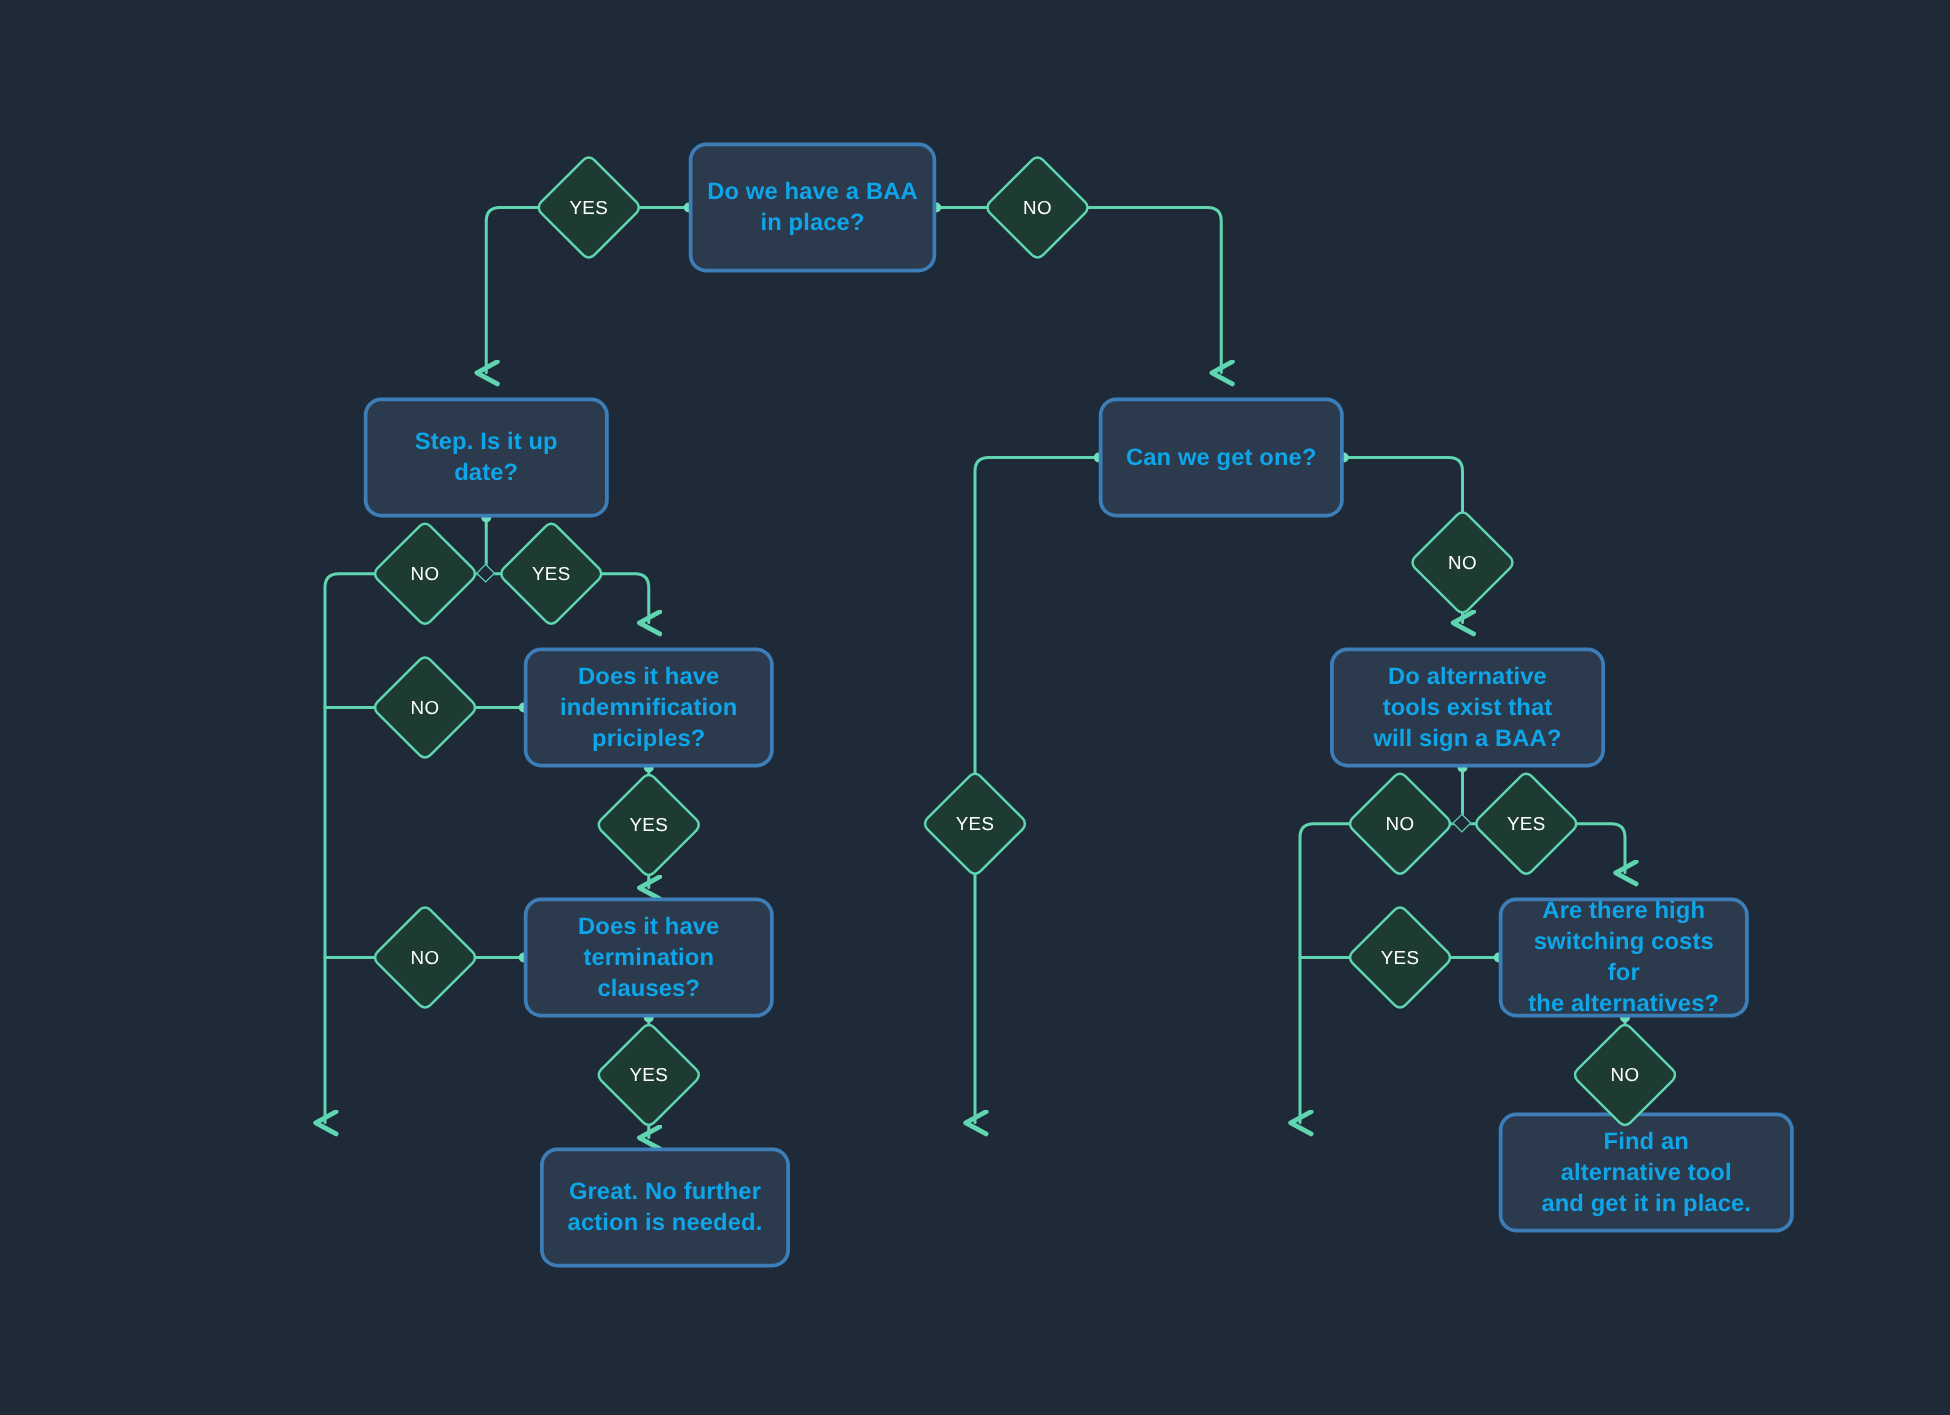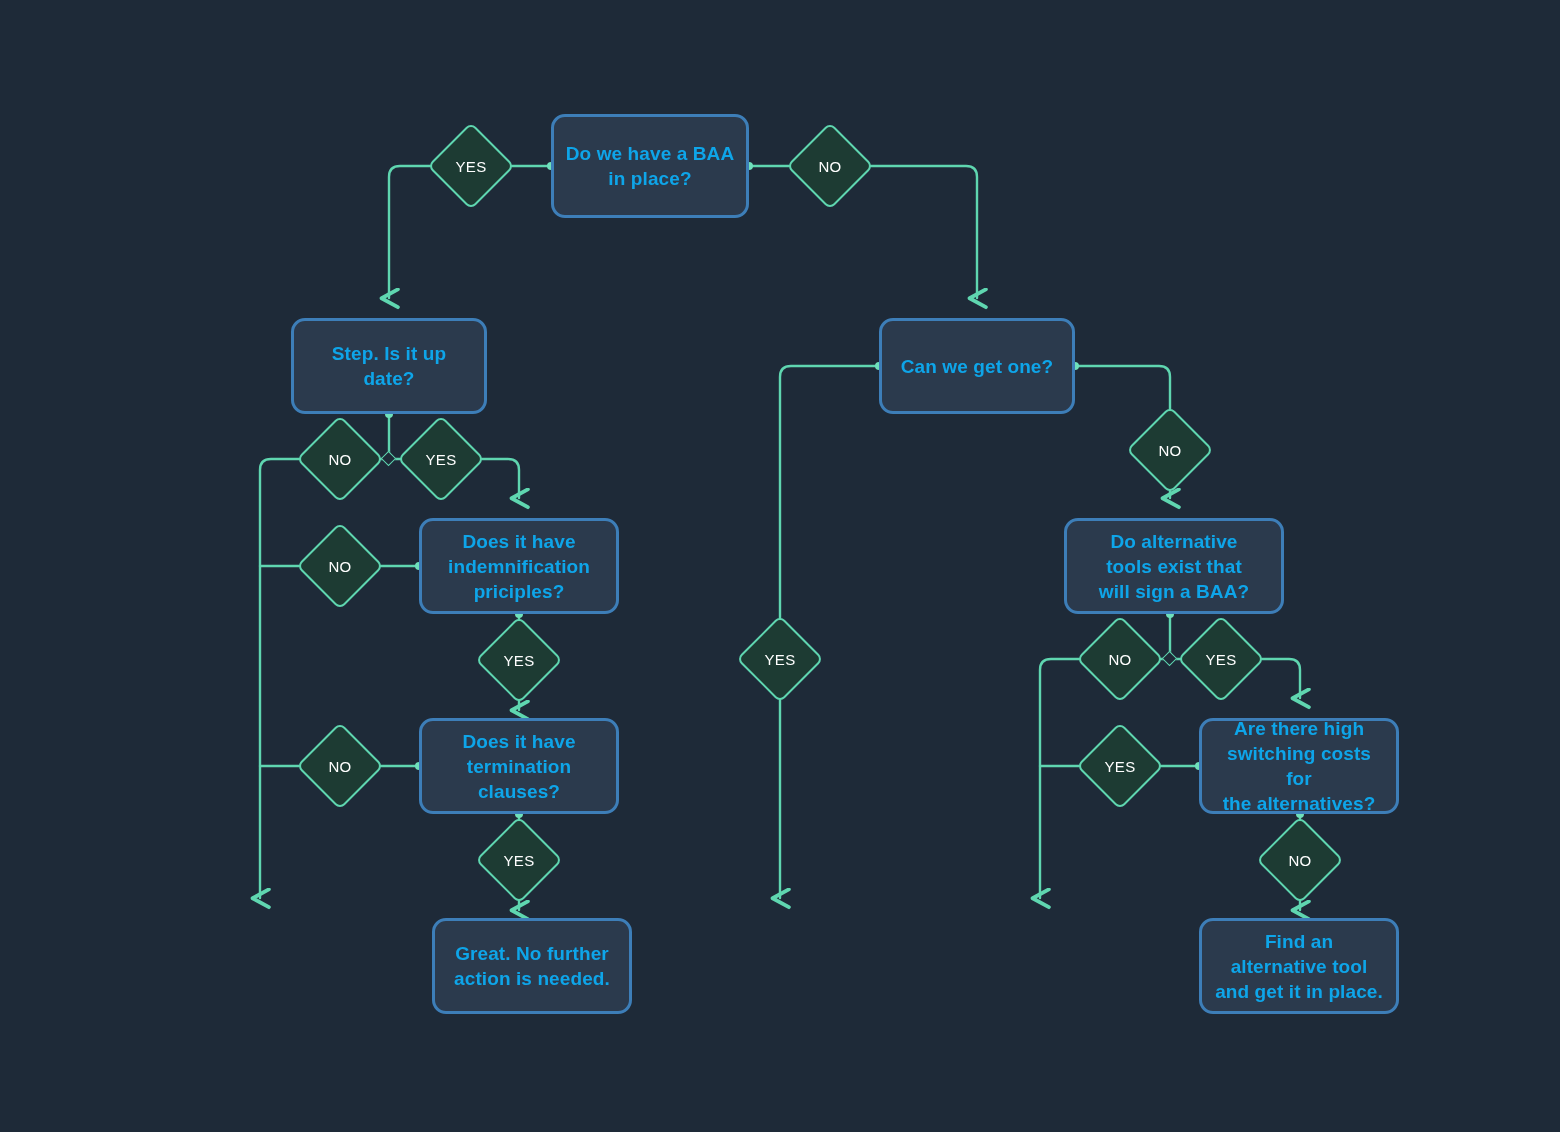--- a/index.html
+++ b/index.html
@@ -187,21 +187,21 @@
   <div class="node" style="left:1199px; top:718px; width:200px; height:96px;">Are there high
 switching costs for
 the alternatives?</div>
 
 
   <div class="node" style="left:432px; top:918px; width:200px; height:96px;">Great. No further
 action is needed.</div>
 
 
 
-  <div class="node" style="left:1199px; top:918px; width:200px; height:96px;">Find an
+  <div class="node" style="left:1199px; top:890px; width:236px; height:96px;">Find an
 alternative tool
 and get it in place.</div>
 
   <div class="diamond" style="left:440px; top:135px;"></div>
   <div class="diamond-label" style="left:440px; top:135px;">YES</div>
 
   <div class="diamond" style="left:799px; top:135px;"></div>
   <div class="diamond-label" style="left:799px; top:135px;">NO</div>
 
   <div class="diamond" style="left:309px; top:428px;"></div>

